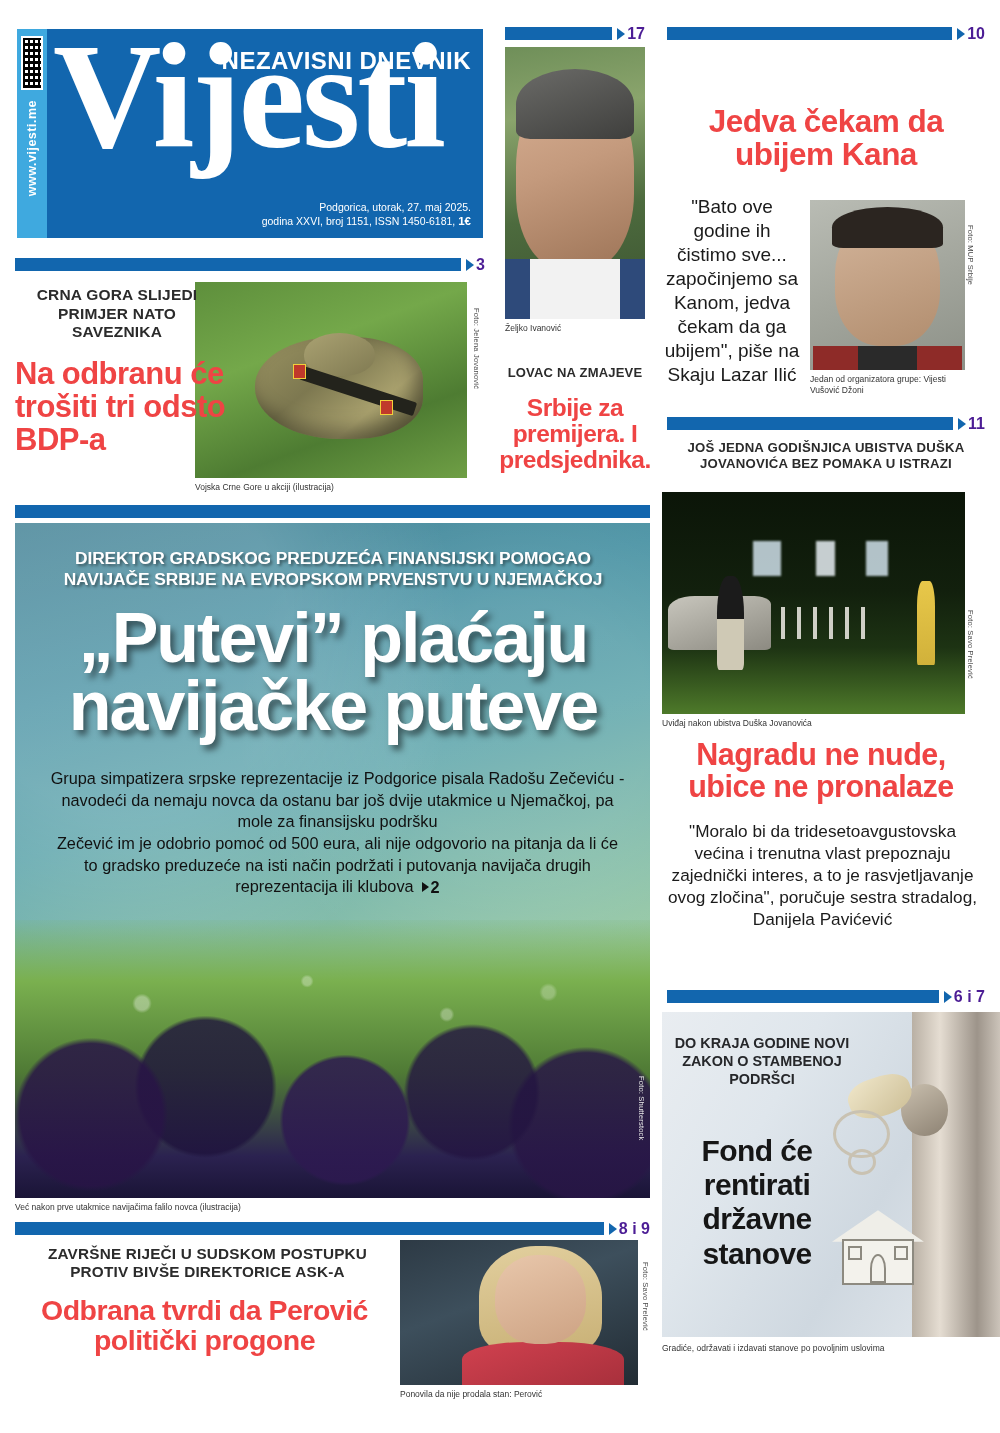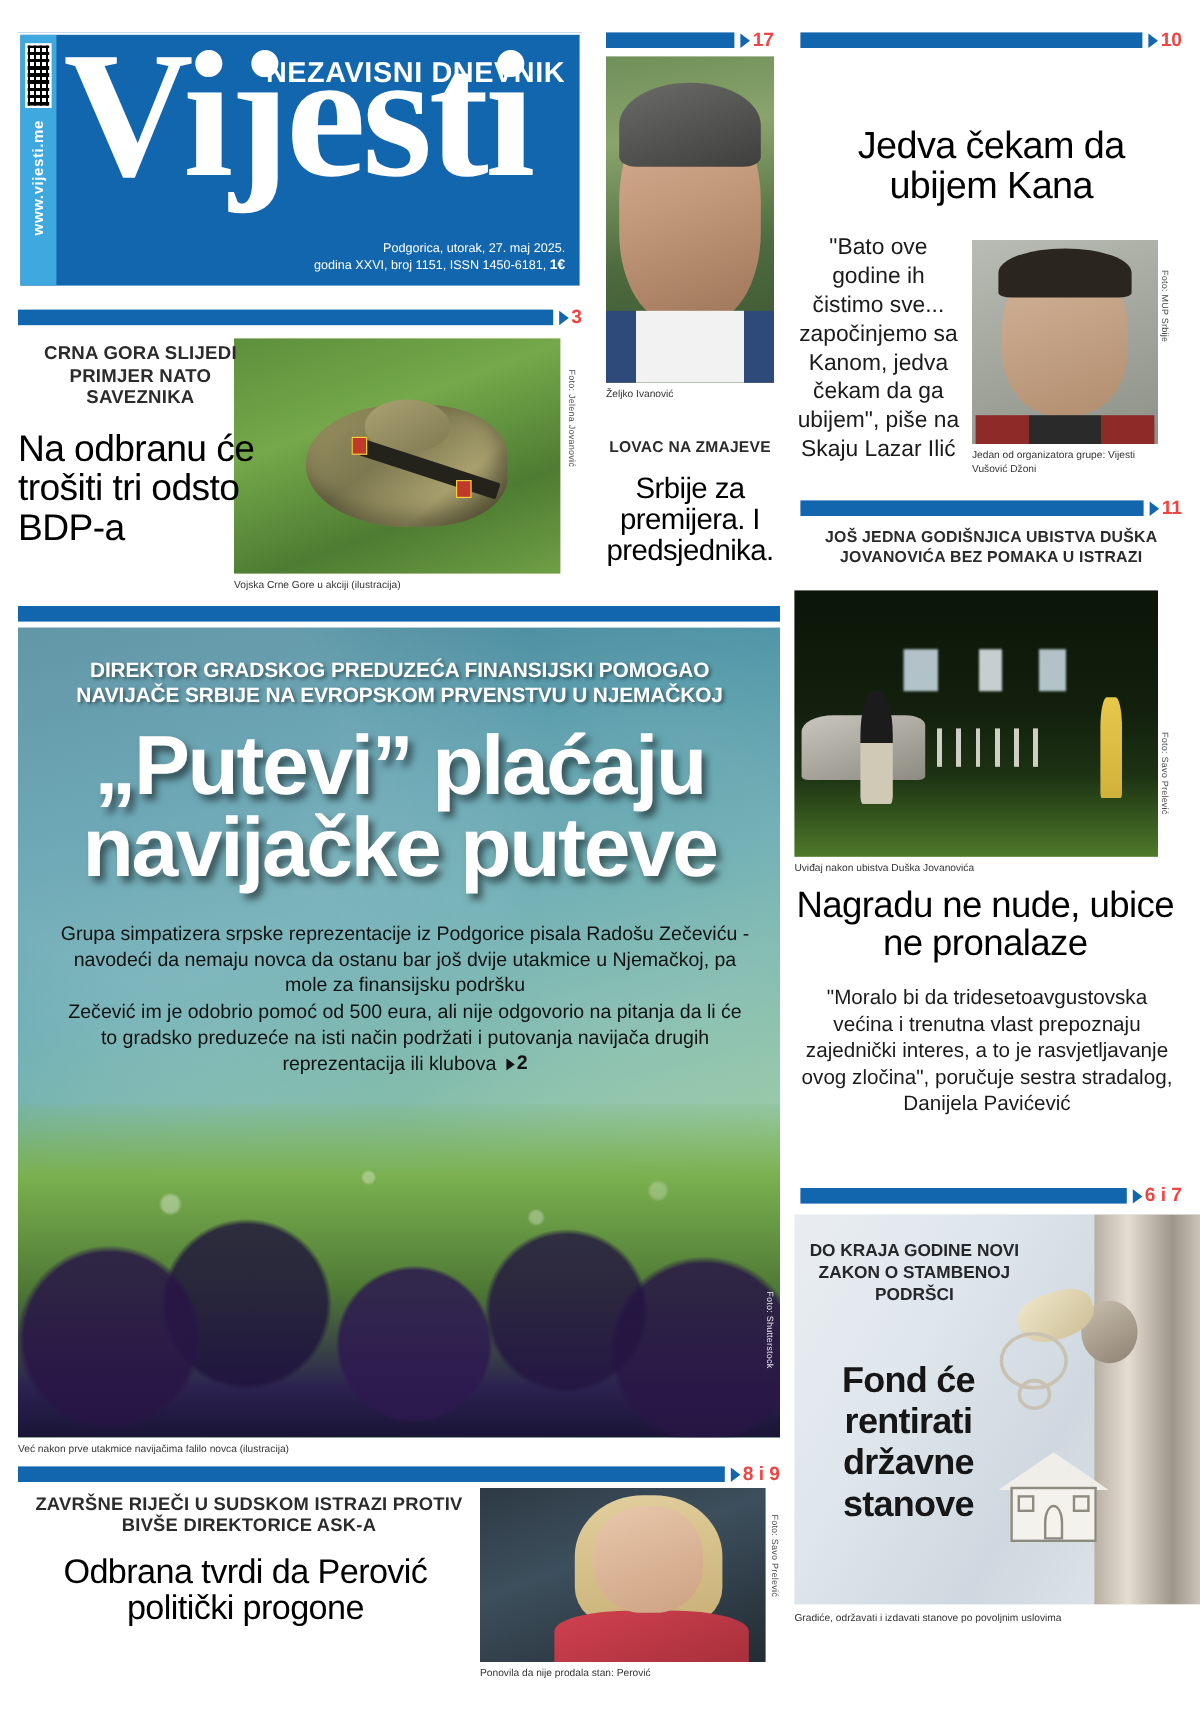--- a/index.html
+++ b/index.html
@@ -14,37 +14,37 @@
 
   
   .rule {
     position: relative;
     height: 13px;
     display: flex; align-items: center;
   }
   .rule .bar { flex: 1; height: 13px; background: #1266AE; }
   .rule .pg {
     margin-left: 5px;
-    font-weight: bold; font-size: 16px; color: #ef4444;
+    font-weight: bold; font-size: 16px; color: #4c1d95;
     line-height: 13px; white-space: nowrap;
     display:flex; align-items:center; gap:2px;
   }
   .rule .pg .tri {
     width: 0; height: 0;
     border-left: 8px solid #1266AE;
     border-top: 6px solid transparent;
     border-bottom: 6px solid transparent;
   }
 
   .kicker {
     font-size: 15.5px; font-weight: bold; line-height: 1.2;
     color: #2b2b2b; text-align: center; letter-spacing: .2px;
   }
   .hl {
-    font-weight: normal; line-height: 1.06; color: #000000;
+    font-weight: bold; line-height: 1.06; color: #ef4444;
     letter-spacing: -0.5px;
   }
   .cap { font-size: 8.5px; color: #333; line-height: 1.25; padding-top:2px; }
   .vcred {
     position: absolute;
     font-size: 7.5px; color: #4a4a4a;
     writing-mode: vertical-rl;
     letter-spacing: .2px; white-space: nowrap;
   }
 
@@ -482,21 +482,21 @@
   </div>
   <div class="cap main-cap">Već nakon prve utakmice navijačima falilo novca (ilustracija)</div>
 
   <div class="rule bl-rule">
     <div class="bar"></div>
     <div class="pg">
         <span class="tri"></span>
         <span>8 i 9</span>
       </div>
   </div>
-  <div class="kicker bl-kicker">ZAVRŠNE RIJEČI U SUDSKOM ISTRAZI PROTIV BIVŠE DIREKTORICE ASK-A</div>
+  <div class="kicker bl-kicker">ZAVRŠNE RIJEČI U SUDSKOM POSTUPKU PROTIV BIVŠE DIREKTORICE ASK-A</div>
   <div class="hl bl-hl">Odbrana tvrdi da Perović politički progone</div>
   <div class="bl-photo">
     <div class="hair"></div>
       <div class="face face2"></div>
       <div class="top"></div>
   </div>
   <div class="vcred" style="left:641px;top:1262px">Foto: Savo Prelević</div>
   <div class="cap bl-cap">Ponovila da nije prodala stan: Perović</div>
 
   <div class="rule br-rule">

